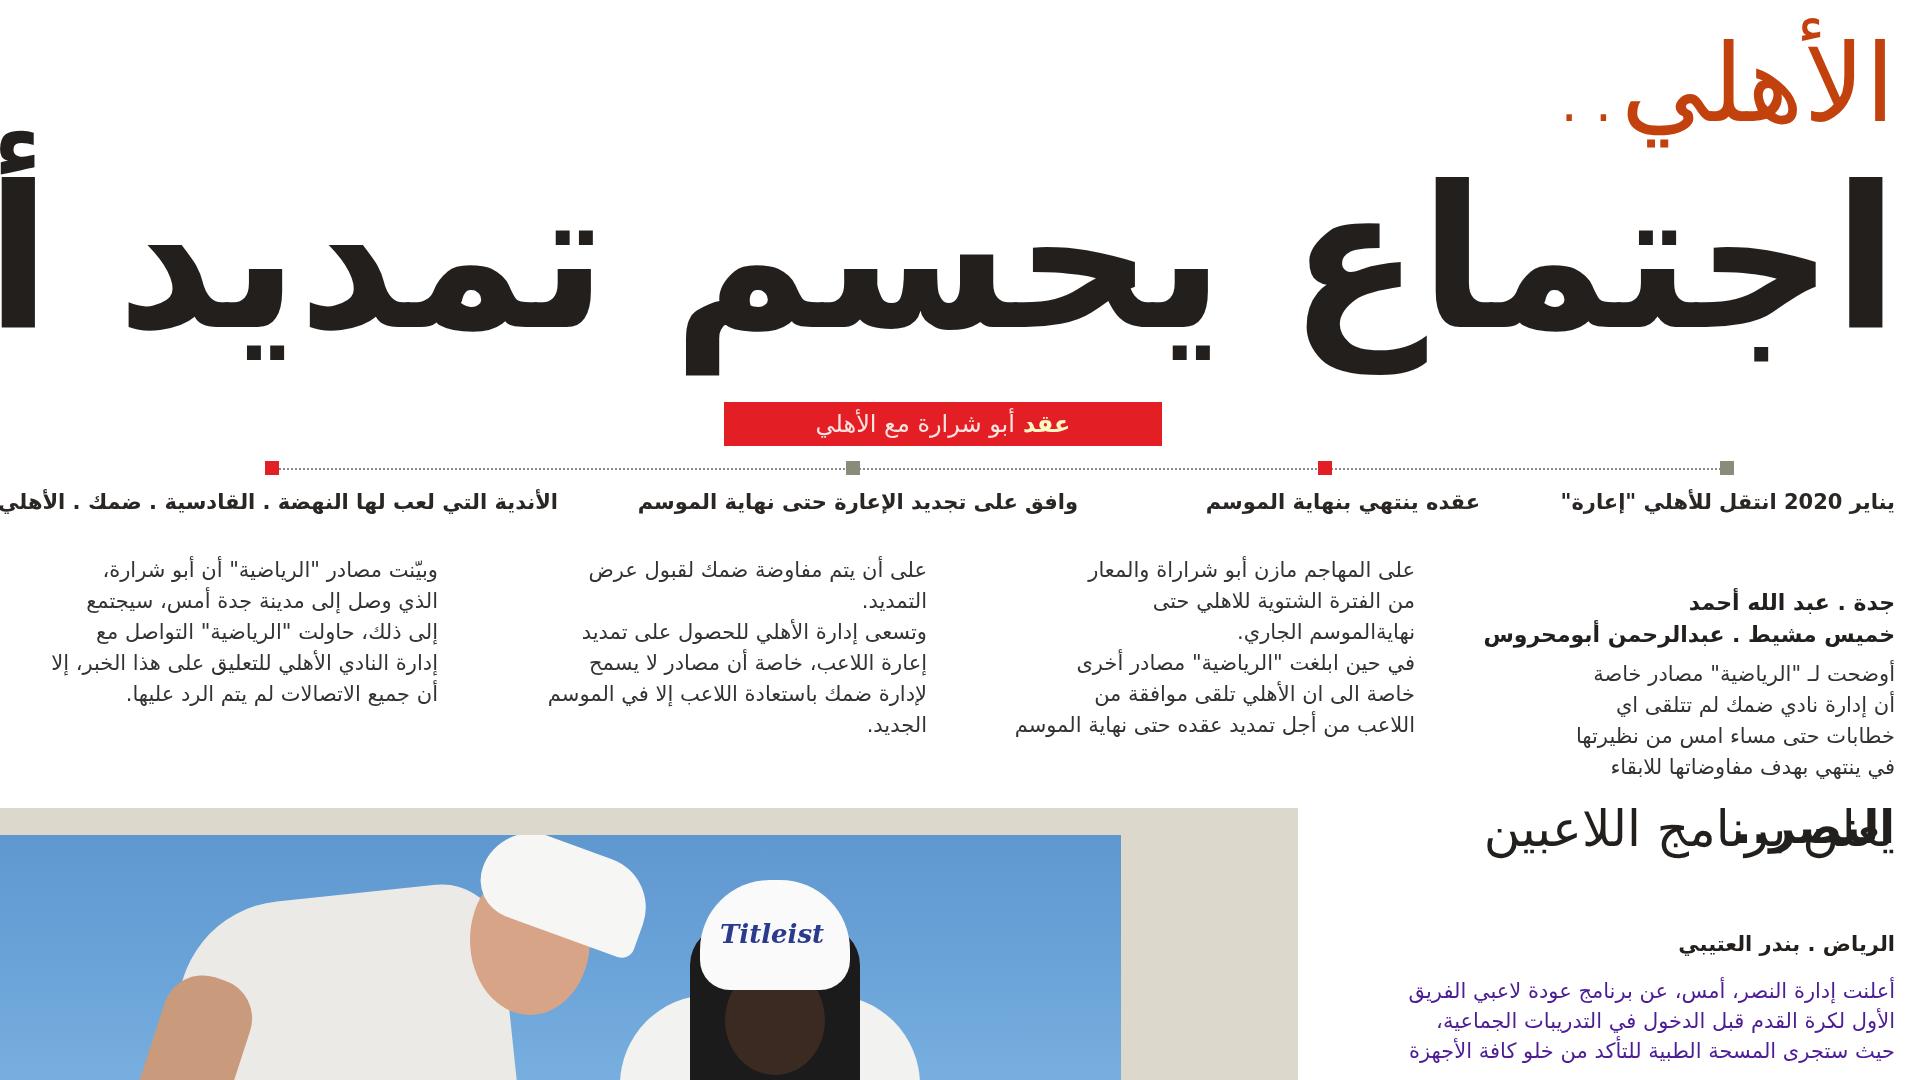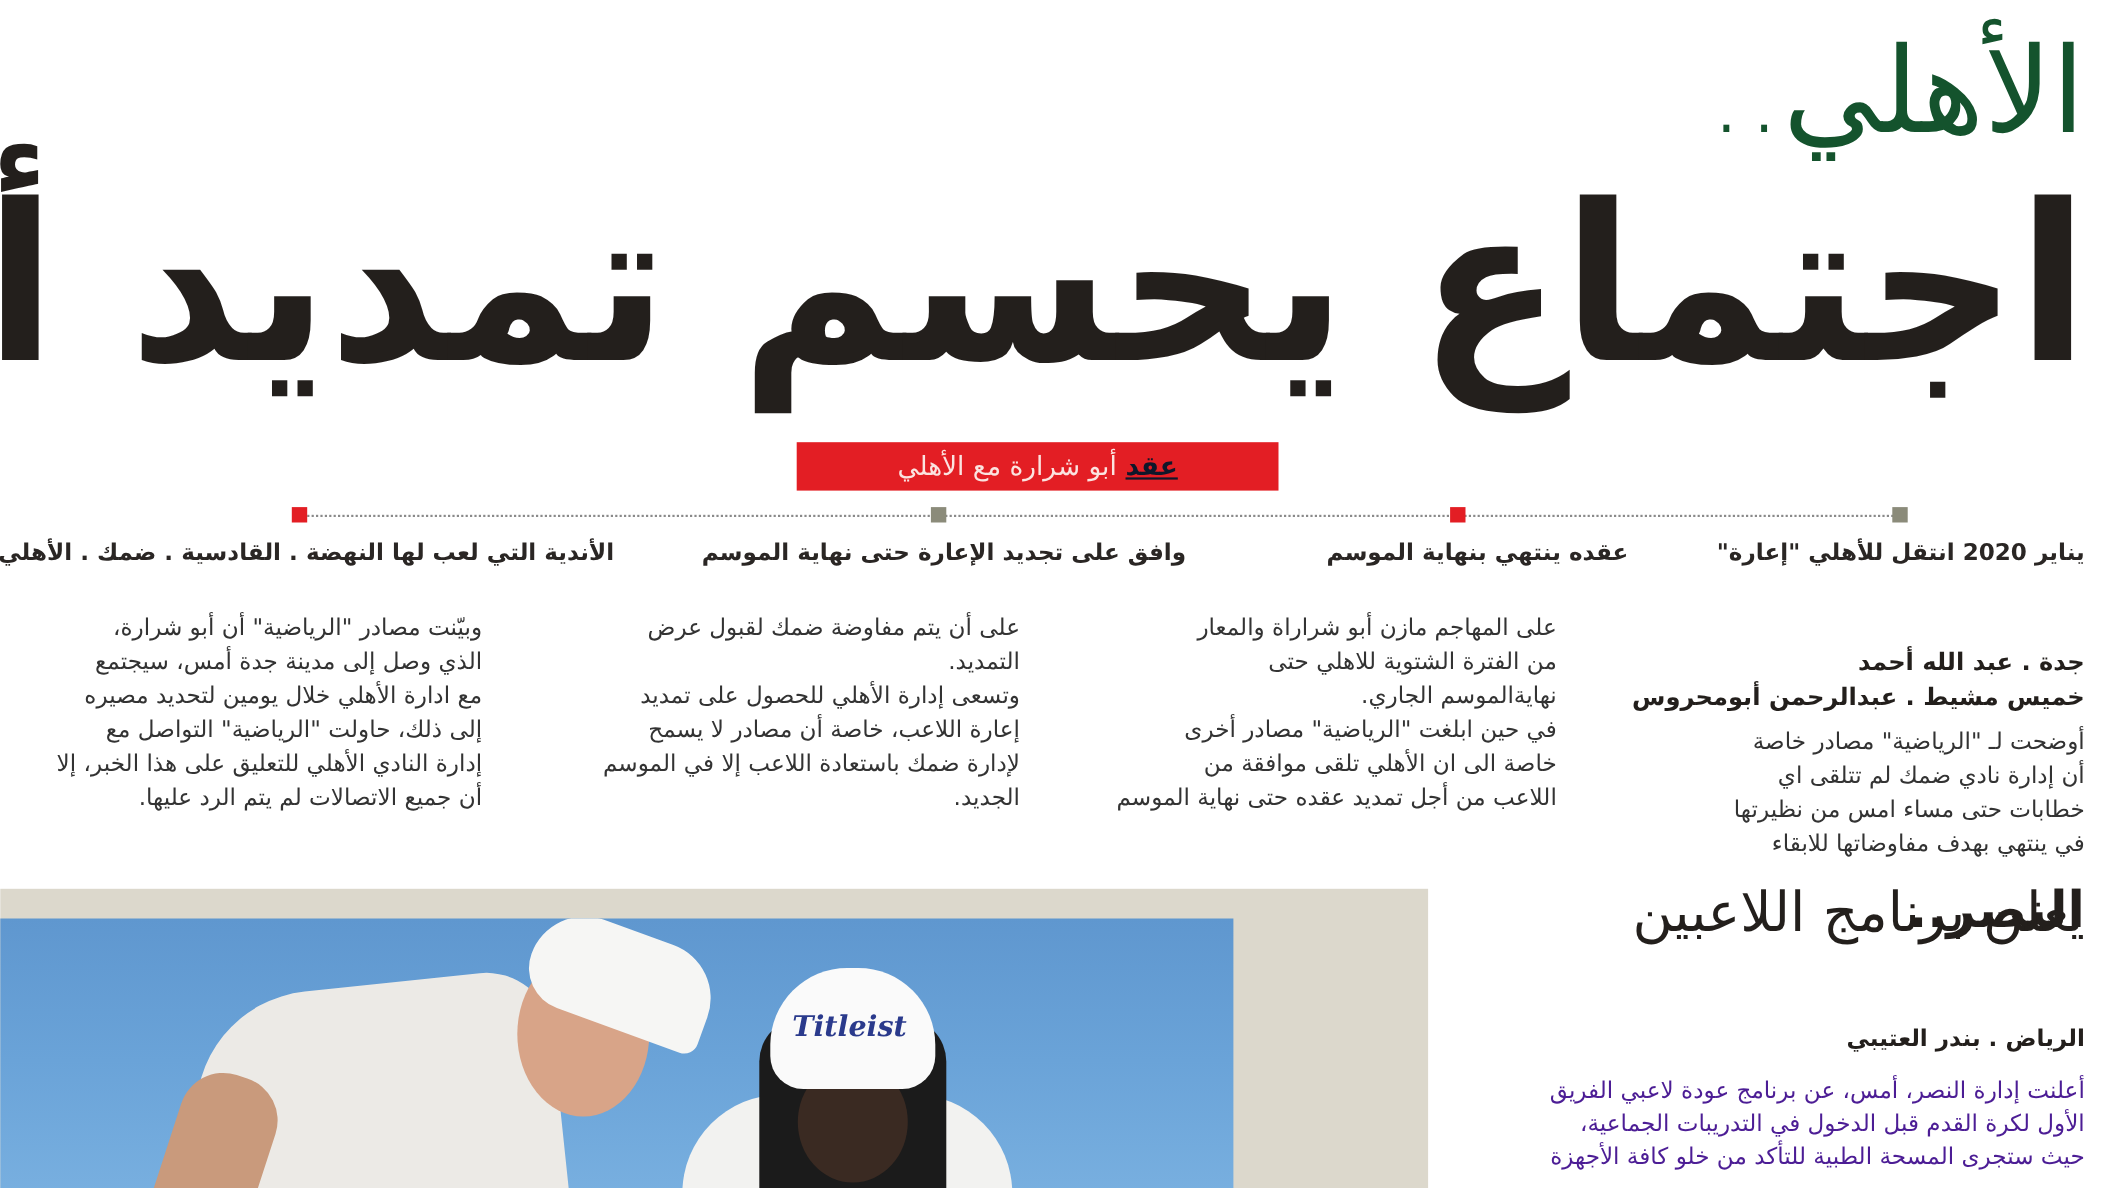--- a/index.html
+++ b/index.html
@@ -5,36 +5,36 @@
   html, body { margin:0; padding:0; }
   body {
     width:1920px; height:1080px; overflow:hidden; position:relative;
     background:#ffffff; color:#231f1c;
     font-family:"DejaVu Sans", sans-serif;
     direction:rtl;
   }
   .abs { position:absolute; }
   .kicker {
     right:25px; top:30px; font-size:108px; font-weight:300; line-height:1;
-    color:#14532d; white-space:nowrap; letter-spacing:0;
+    color:#c2410c; white-space:nowrap; letter-spacing:0;
     font-family:"DejaVu Sans", sans-serif;
   }
   .headline {
     right:22px; top:150px; font-size:198px; font-weight:bold; line-height:1.1;
     color:#231f1c; white-space:nowrap; letter-spacing:-4px;
     font-family:"DejaVu Sans", sans-serif;
     transform:scaleX(0.96); transform-origin:right center;
   }
   .redbox {
     left:724px; top:402px; width:438px; height:44px;
     background:#e31e24; color:#fbe3e0;
     display:flex; align-items:center; justify-content:center; gap:8px;
     font-size:24px;
   }
-  .redbox b { color:#0f172a; font-weight:bold;text-decoration:underline; }
+  .redbox b { color:#fef9c3; font-weight:bold; }
   .timeline-line {
     left:272px; top:468px; width:1460px; height:0;
     border-top:2px dotted #8a8a8a;
   }
   .marker { width:14px; height:14px; top:461px; }
   .marker.red { background:#e31e24; }
   .marker.gray { background:#8b8b7a; }
   .tl-label { top:490px; font-size:21px; font-weight:bold; white-space:nowrap; color:#2a2624; }
   .byline { font-weight:bold; font-size:22px; line-height:32px; white-space:nowrap; }
   .col { font-size:21px; line-height:31px; color:#333; white-space:nowrap; }
@@ -109,21 +109,20 @@
   <p>التمديد.</p>
   <p>وتسعى إدارة الأهلي للحصول على تمديد</p>
   <p>إعارة اللاعب، خاصة أن مصادر لا يسمح</p>
   <p>لإدارة ضمك باستعادة اللاعب إلا في الموسم</p>
   <p>الجديد.</p>
 </div>
 
 <div class="abs col" style="right:1482px; top:555px;">
   <p>وبيّنت مصادر "الرياضية" أن أبو شرارة،</p>
   <p>الذي وصل إلى مدينة جدة أمس، سيجتمع</p>
-  <p>مع ادارة الأهلي خلال يومين لتحديد مصيره</p>
   <p>إلى ذلك، حاولت "الرياضية" التواصل مع</p>
   <p>إدارة النادي الأهلي للتعليق على هذا الخبر، إلا</p>
   <p>أن جميع الاتصالات لم يتم الرد عليها.</p>
 </div>
 
 <div class="abs photo-frame"></div>
 <div class="abs photo">
   <div class="abs person1-body"></div>
   <div class="abs person1-arm"></div>
   <div class="abs person1-head"></div>

